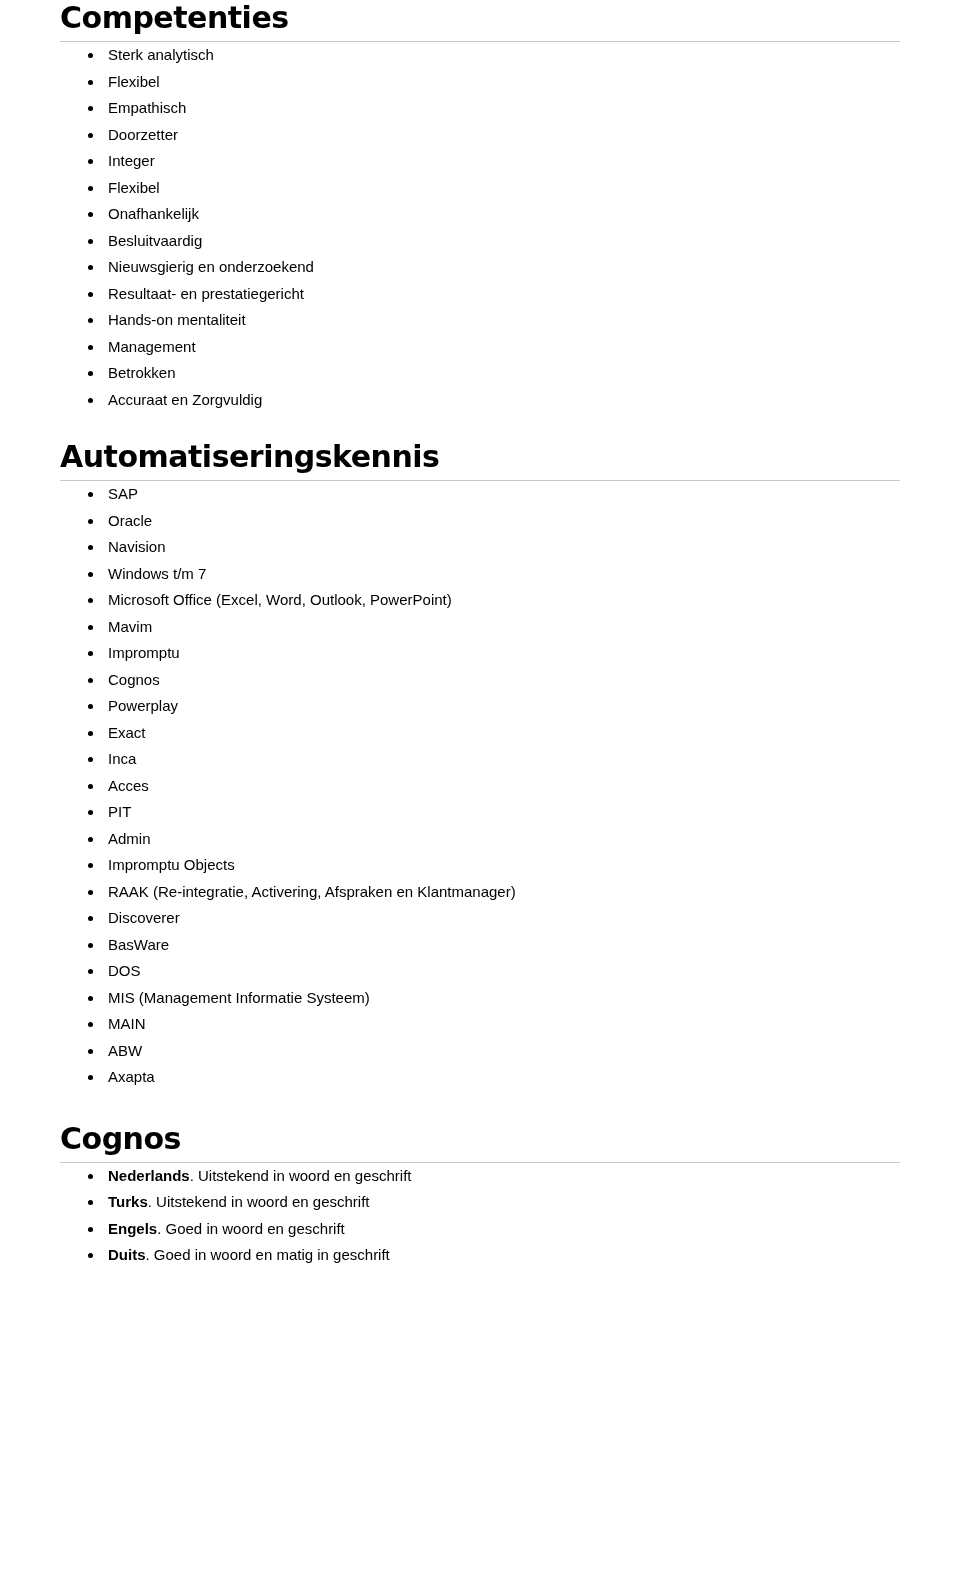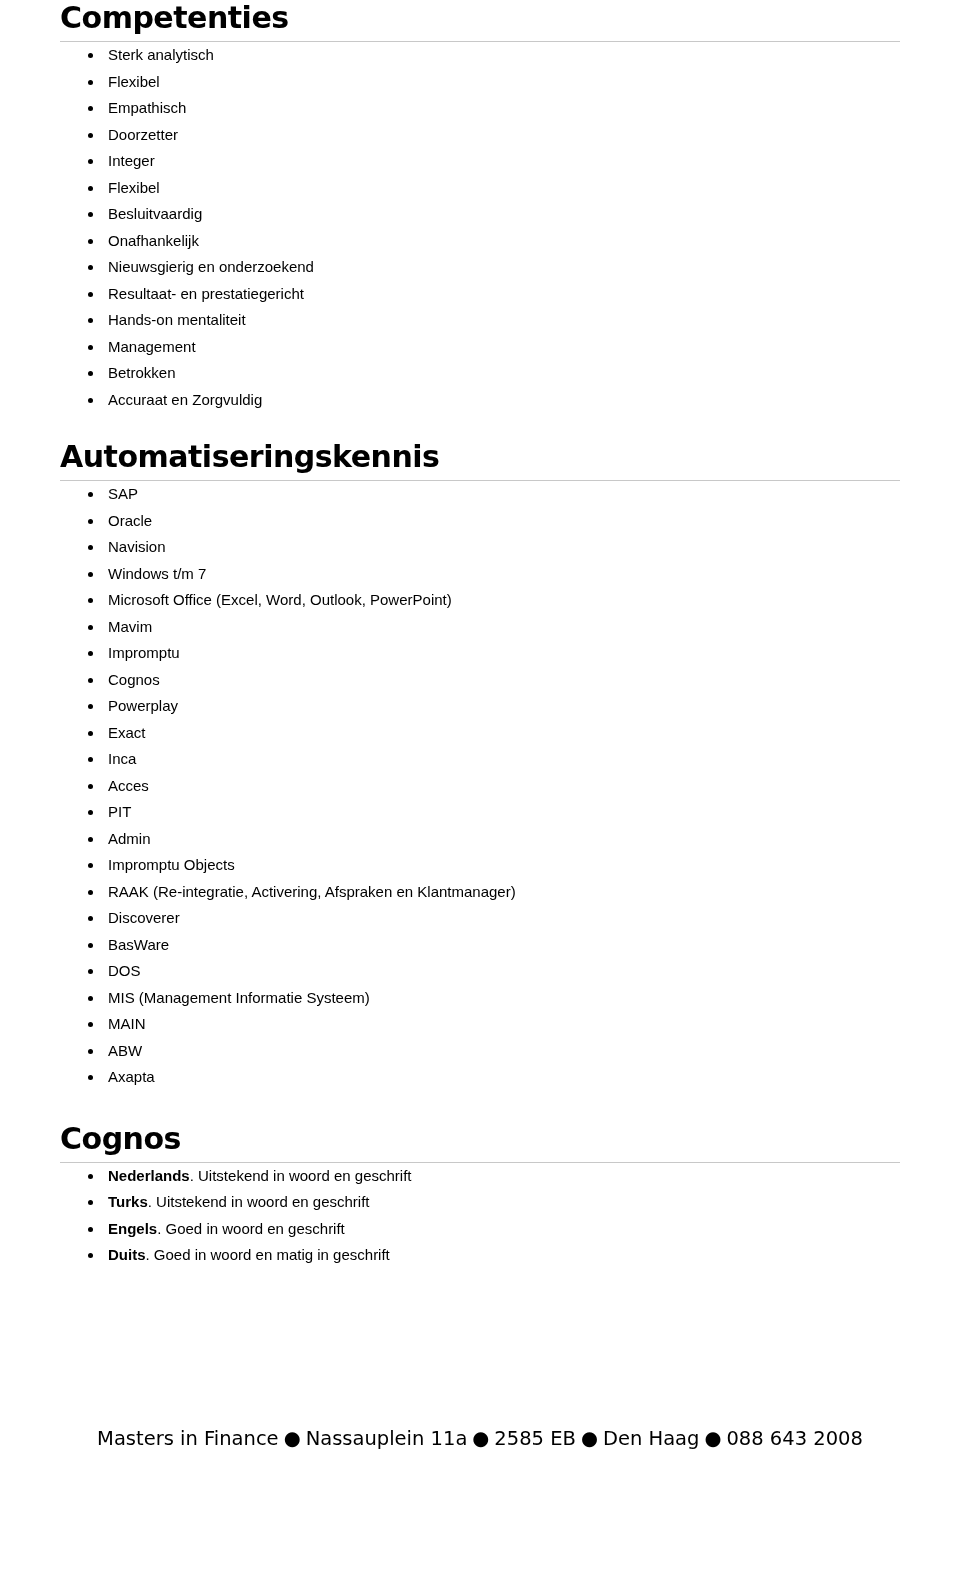--- a/index.html
+++ b/index.html
@@ -94,22 +94,22 @@
     <h1 class="section-title">Competenties</h1>
     <hr class="rule">
   </div>
   <ul class="bullets group-competenties">
     <li><span>Sterk analytisch</span></li>
     <li><span>Flexibel</span></li>
     <li><span>Empathisch</span></li>
     <li><span>Doorzetter</span></li>
     <li><span>Integer</span></li>
     <li><span>Flexibel</span></li>
+    <li><span>Onafhankelijk</span></li>
     <li><span>Besluitvaardig</span></li>
-    <li><span>Onafhankelijk</span></li>
     <li><span>Nieuwsgierig en onderzoekend</span></li>
     <li><span>Resultaat- en prestatiegericht</span></li>
     <li><span>Hands-on mentaliteit</span></li>
     <li><span>Management</span></li>
     <li><span>Betrokken</span></li>
     <li><span>Accuraat en Zorgvuldig</span></li>
   </ul>
 
   <div class="title-block heading-gap-1">
     <h1 class="section-title">Automatiseringskennis</h1>
@@ -145,17 +145,14 @@
     <h1 class="section-title">Cognos</h1>
     <hr class="rule">
   </div>
   <ul class="bullets group-talen">
     <li><span class="b">Nederlands</span><span>. Uitstekend in woord en geschrift</span></li>
     <li><span class="b">Turks</span><span>. Uitstekend in woord en geschrift</span></li>
     <li><span class="b">Engels</span><span>. Goed in woord en geschrift</span></li>
     <li><span class="b">Duits</span><span>. Goed in woord en matig in geschrift</span></li>
   </ul>
 
-  <div class="footer">
-    <span>Masters in Finance</span><span class="dot">●</span><span>Nassauplein 11a</span><span class="dot">●</span><span>2585 EB</span><span class="dot">●</span><span>Den Haag</span><span class="dot">●</span><span>088 643 2008</span>
-  </div>
 
 </div>
 
 </body></html>

